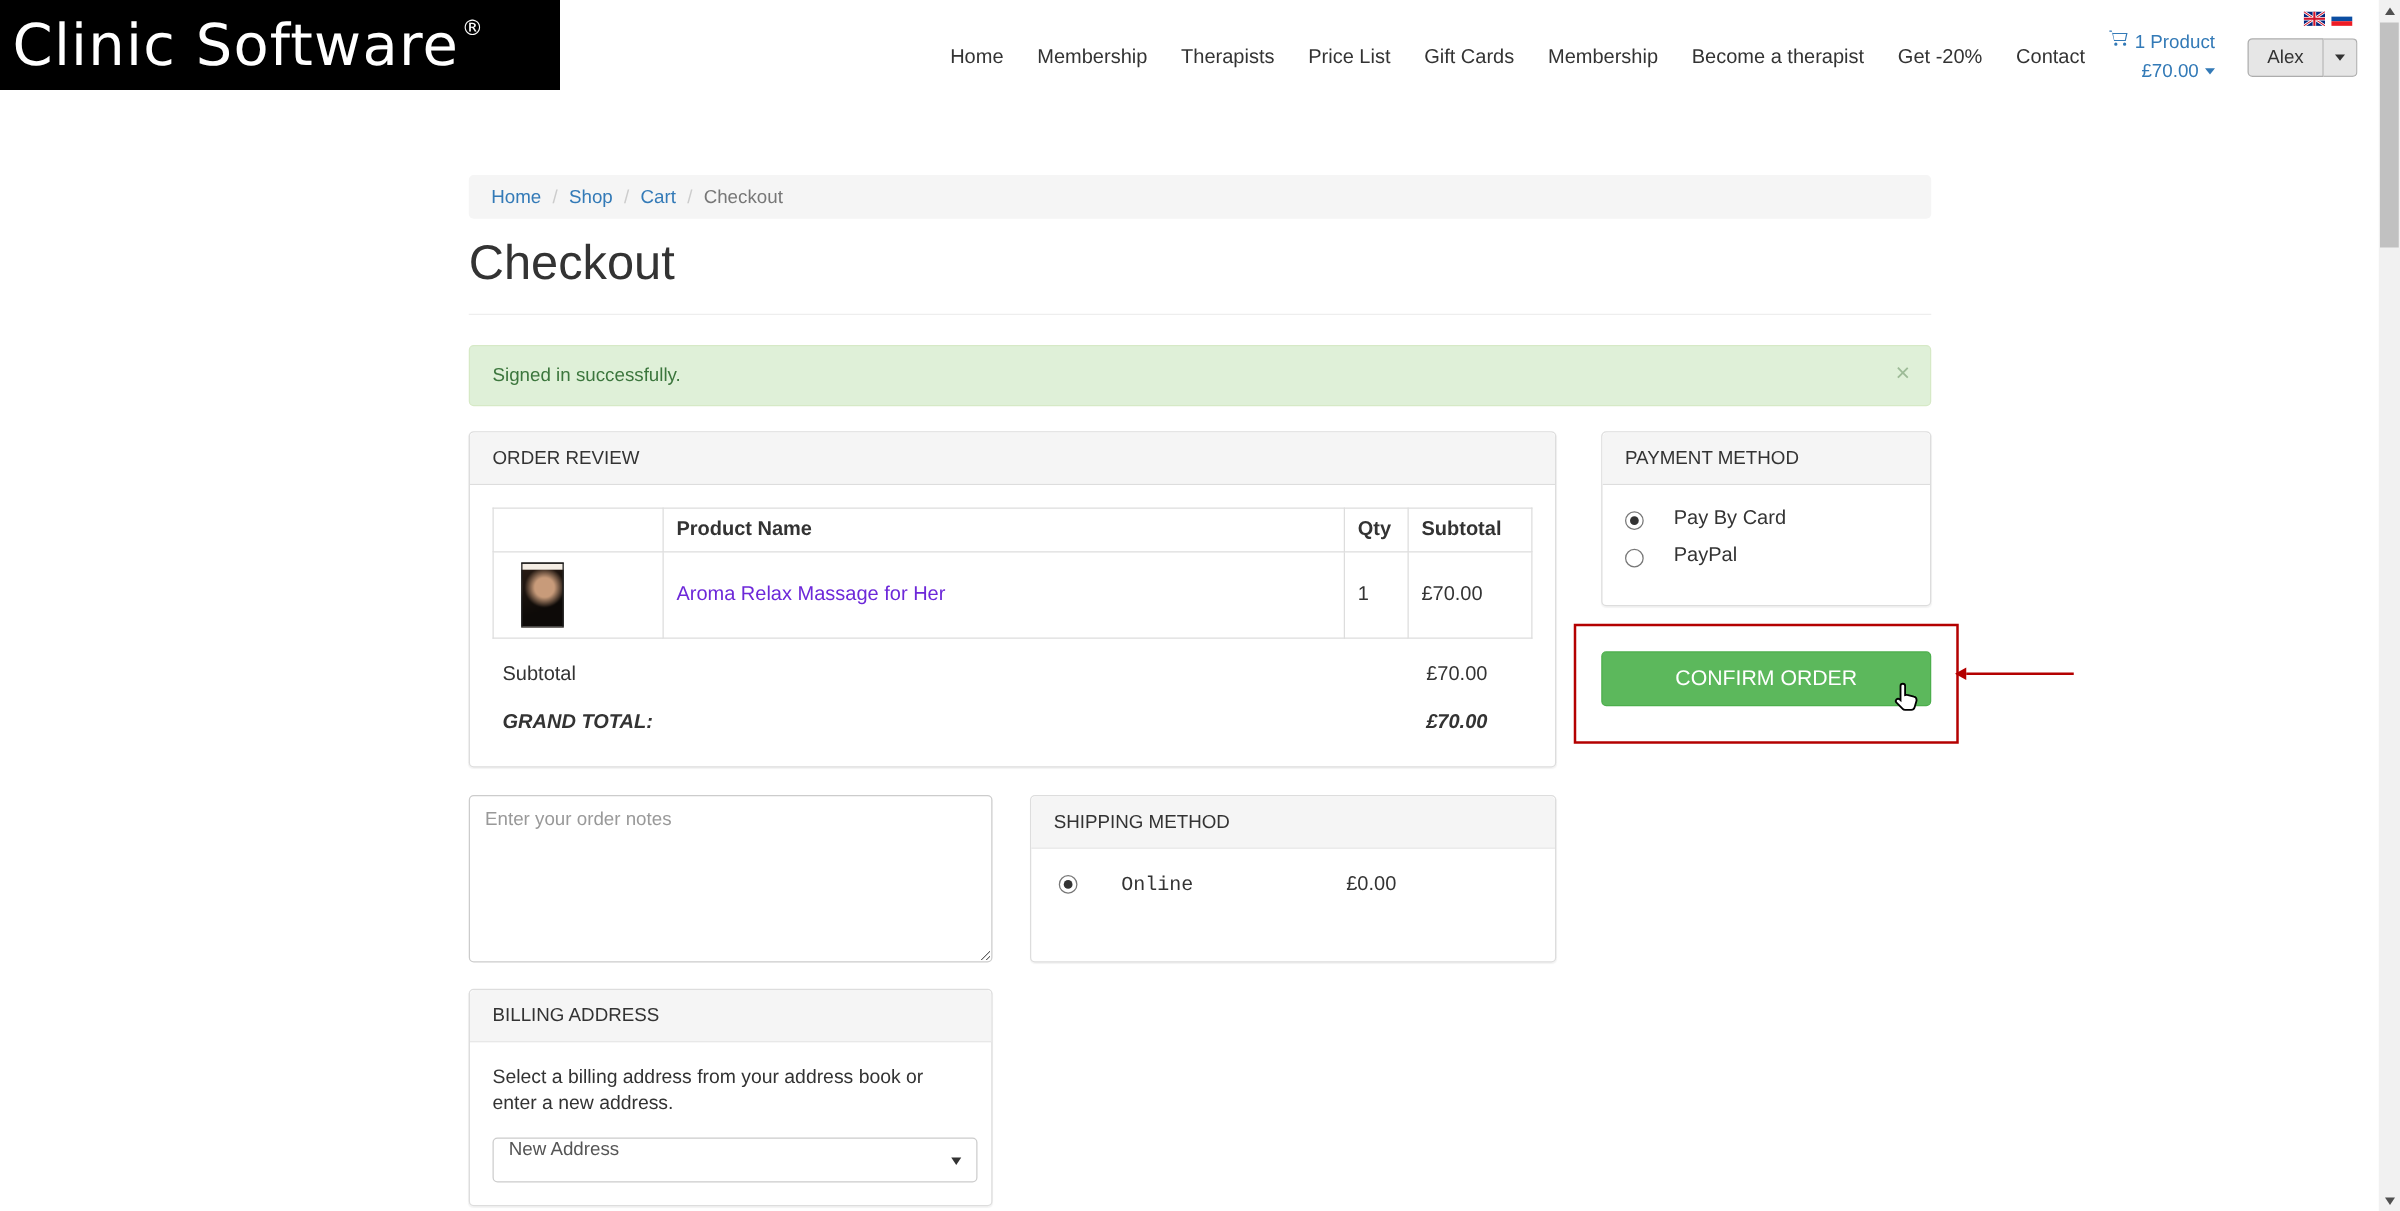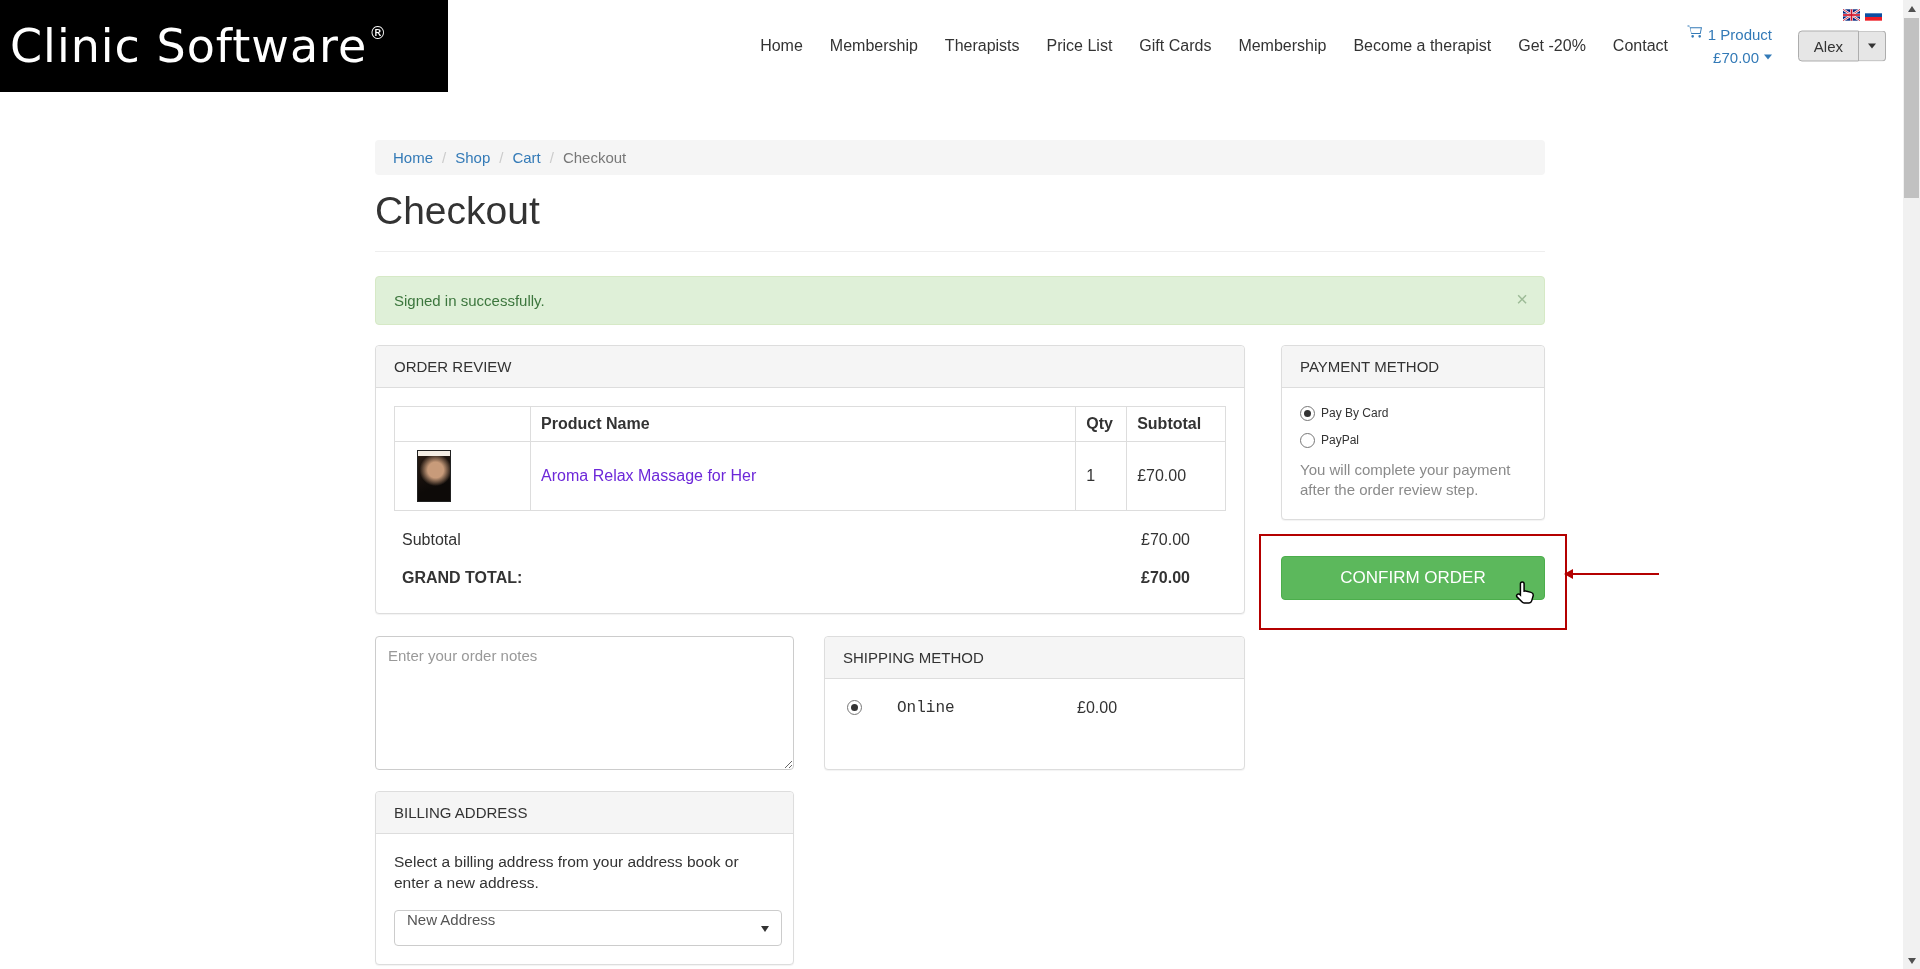--- a/index.html
+++ b/index.html
@@ -7,21 +7,21 @@
   body {
     font-family: "Liberation Sans", sans-serif;
     color: #333;
     background: #fff;
     position: relative;
   }
 
   
   .header { position: relative; height: 92px; background: #fff; }
   .logo-box {
-    position: absolute; left: 0; top: 0; width: 448px; height: 92px;
+    position: absolute; left: 0; top: 0; width: 448px; height: 72px;
     background: #000; color: #fff; display: flex; align-items: center;
     padding-left: 10px; cursor: pointer;
   }
   .logo-text { font-family: "DejaVu Sans", sans-serif; font-size: 46px; font-weight: 400; letter-spacing: 1px; white-space: nowrap; }
   .logo-reg { font-size: 17px; vertical-align: top; position: relative; top: 4px; margin-left: 2px; }
 
   .nav { position: absolute; right: 252px; top: 0; height: 92px; display: flex; align-items: center; gap: 27px; }
   .nav-item { font-size: 16px; color: #333; cursor: pointer; white-space: nowrap; }
 
   .cart { position: absolute; right: 148px; top: 50%; transform: translateY(-50%); color: #337ab7; font-size: 15px; text-align: right; line-height: 1.5; cursor: pointer; }
@@ -82,24 +82,24 @@
     background:
       linear-gradient(#f4ede4 0 5px, transparent 5px),
       radial-gradient(circle at 55% 38%, #c89b7a 0 22%, rgba(0,0,0,0) 45%),
       linear-gradient(160deg, #2a1c14 0%, #0d0a08 70%);
     border: 1px solid #222; cursor: pointer;
   }
   .product-link { color: #6d28d9; text-decoration: none; cursor: pointer; text-align: center; }
 
   .summary-row { position: relative; padding: 8px 8px; margin-top: 12px; font-size: 16px; }
   .summary-row .val { position: absolute; left: 747px; }
-  .summary-row.grand { font-weight: bold; margin-top: 4px; }
-
-  
-  .pay-option { display: flex; align-items: flex-start; gap: 6px; margin-bottom: 12px; font-size: 12px; cursor: pointer; }
+  .summary-row.grand { font-weight: bold; margin-top: 4px; font-style: italic; }
+
+  
+  .pay-option { display: flex; align-items: flex-end; gap: 24px; margin-bottom: 12px; font-size: 16px; cursor: pointer; }
   .radio-outer { width: 15px; height: 15px; border: 1px solid #777; border-radius: 50%; display: inline-flex; align-items: center; justify-content: center; background: #fff; flex: none; }
   .radio-dot { width: 7px; height: 7px; border-radius: 50%; background: #333; }
   .pay-note { color: #8a8a8a; font-size: 15px; line-height: 1.35; margin-top: 10px; }
 
   
   .confirm-box {
     position: relative; margin: 14px -22px 0; padding: 20px 20px 28px;
     border: 2px solid #b40000;
   }
   .confirm-btn {
@@ -306,21 +306,20 @@
           <div class="pay-option">
             <span class="radio-outer">
                 <span class="radio-dot"></span>
               </span>
             <span>Pay By Card</span>
           </div>
           <div class="pay-option">
             <span class="radio-outer"></span>
             <span>PayPal</span>
           </div>
-          <div class="pay-note">You will complete your payment after the order review step.</div>
         </div>
       </div>
 
       <div class="confirm-box">
         <button class="confirm-btn">CONFIRM ORDER</button>
         <div class="annotation-arrow"></div>
         <svg class="mouse-cursor" width="22" height="26" viewBox="0 0 24 28">
           <path d="M9 2c1.1 0 2 .9 2 2v8l1-.2c.3-.1.5-.1.8 0l5.9 1.5c1.3.3 2.3 1.5 2.3 2.9 0 .3 0 .6-.1.9l-1.6 5.5c-.4 1.3-1.6 2.2-2.9 2.2H11c-.8 0-1.6-.3-2.1-.9l-5.4-5.4c-.8-.8-.8-2 0-2.8.7-.7 1.9-.8 2.7-.1l.8.7V4c0-1.1.9-2 2-2z" fill="#fff" stroke="#000" stroke-width="1.6"></path>
         </svg>
       </div>

